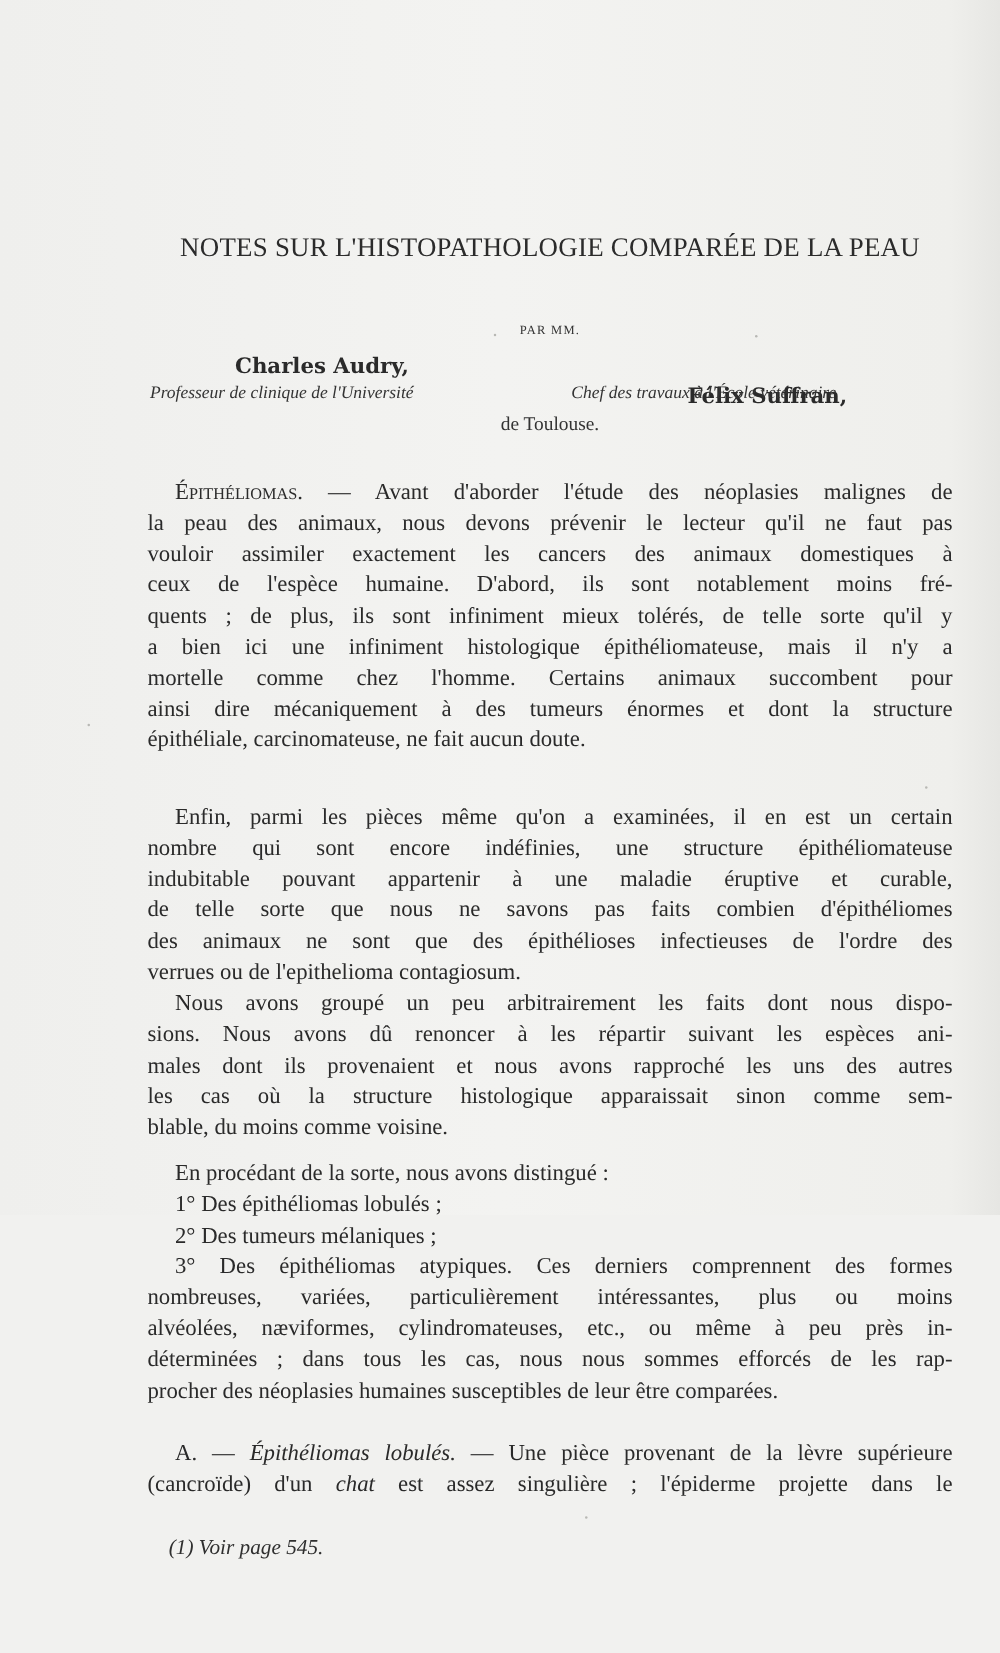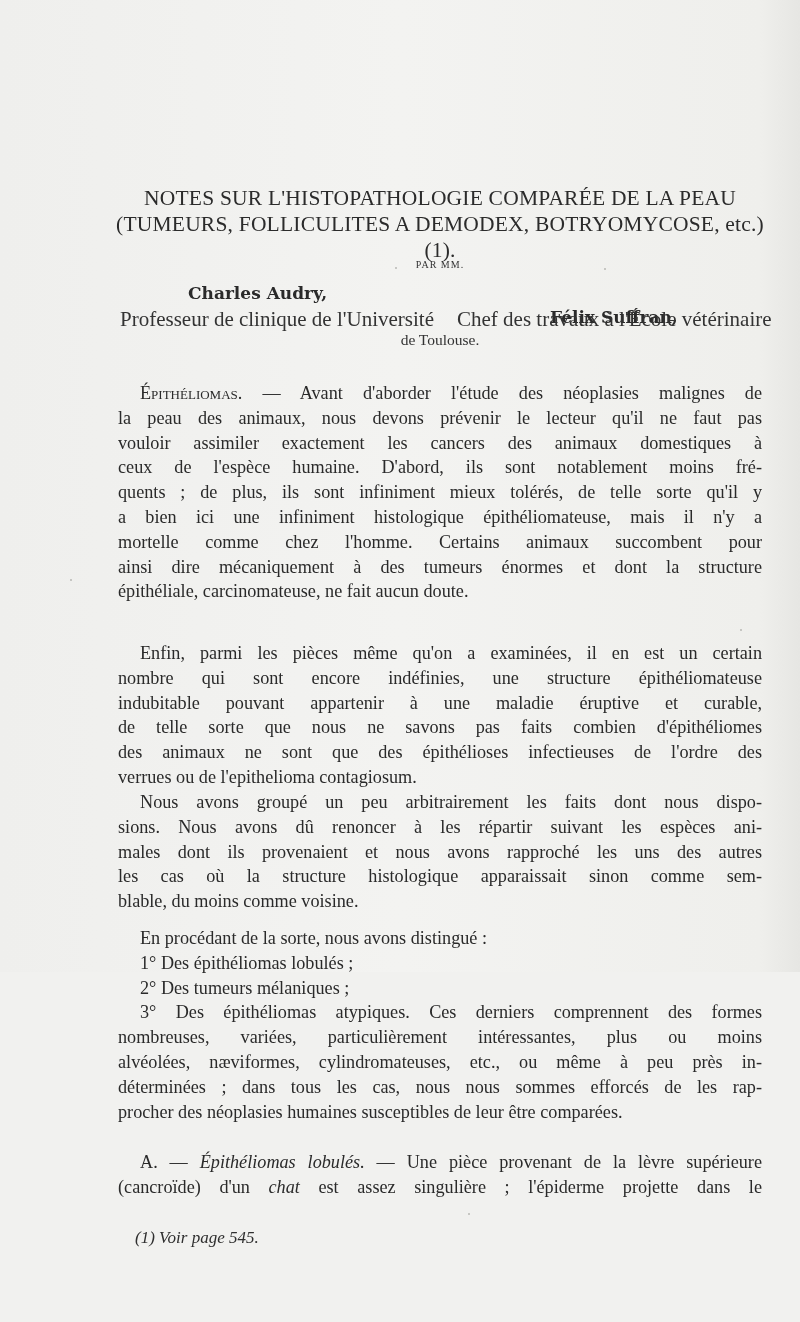--- a/index.html
+++ b/index.html
@@ -48,22 +48,23 @@
       font-weight: bold;
       font-size: 17px;
       color: #2a2a2a;
       font-family: "DejaVu Serif", "Liberation Serif", serif;
     }
     .author-name.a1 { left: 188px; }
     .author-name.a2 { left: 550px; margin-top: 24px; }
     .affil {
       position: absolute;
       top: 307px;
-      font-size: 21px;
+      font-size: 14px;
       color: #333;
+      font-style: italic;
     }
     .affil.a1 { left: 120px; }
     .affil.a2 { left: 457px; }
     .city {
       position: absolute;
       top: 331px;
       left: 0; width: 880px;
       text-align: center;
       font-size: 15.5px;
       color: #333;
@@ -104,21 +105,20 @@
       background: #b8b8b4;
       border-radius: 50%;
     }
   </style>
 </head>
 <body>
 
 <div class="page">
 
   <div class="title l1">NOTES SUR L'HISTOPATHOLOGIE COMPARÉE DE LA PEAU</div>
-  <div class="title l2">(TUMEURS, FOLLICULITES A DEMODEX, BOTRYOMYCOSE, etc.) (1).</div>
 
   <div class="par">PAR MM.</div>
 
   <div class="author-name a1">Charles Audry,</div>
   <div class="author-name a2">Félix Suffran,</div>
   <div class="affil a1">Professeur de clinique de l'Université</div>
   <div class="affil a2">Chef des travaux à l'École vétérinaire</div>
   <div class="city">de Toulouse.</div>
 
   <div class="body-text" style="top:381px;">

